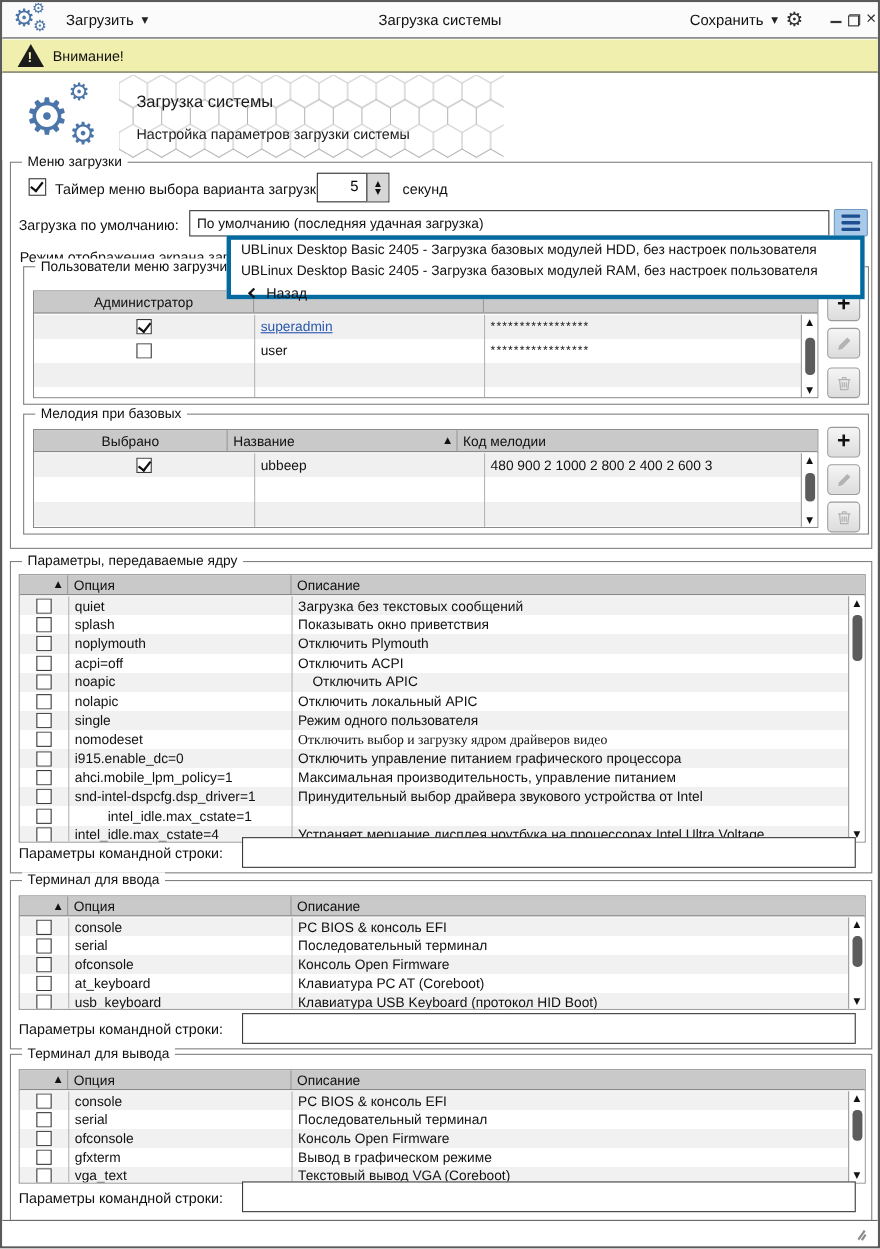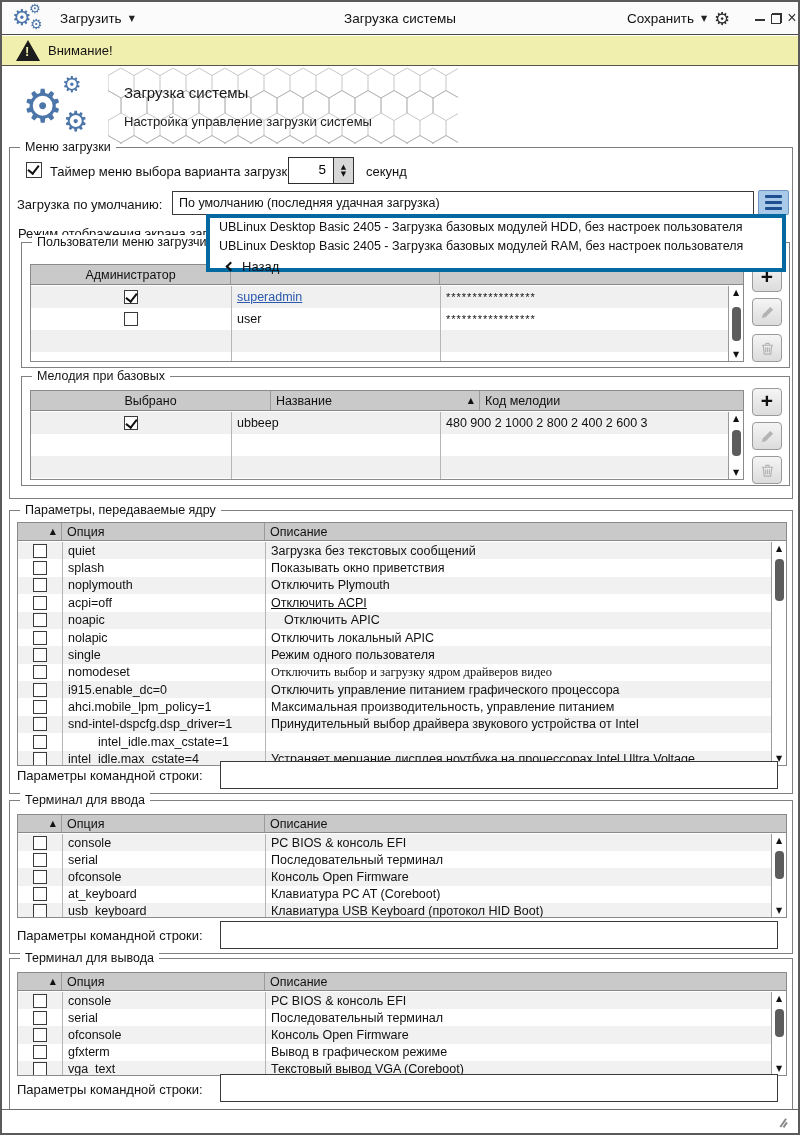--- a/index.html
+++ b/index.html
@@ -162,21 +162,21 @@
         </pattern>
       </defs>
       <rect width="350" height="76" fill="url(#hexp)" opacity="0.55"></rect>
     </svg>
     <div class="hdr-logo">
       <span class="ico g1">⚙</span>
       <span class="ico g2">⚙</span>
       <span class="ico g3">⚙</span>
     </div>
     <div id="hdr-title">Загрузка системы</div>
-    <div id="hdr-sub">Настройка управление загрузки системы</div>
+    <div id="hdr-sub">Настройка параметров загрузки системы</div>
   </div>
 
   
   <div class="group" style="left:7px; top:145px; width:784px; height:352px;">
     <span class="legend">Меню загрузки</span>
   </div>
 
   <span class="cb checked abs" style="left:24px; top:160px; width:16px; height:16px;"></span>
   <span class="lbl" style="left:48px; top:162px;">Таймер меню выбора варианта загрузки:</span>
   <div id="timer-spin">
@@ -247,21 +247,21 @@
         <path fill="none" stroke="#b3b3b3" stroke-width="1.2" d="M3.5 5l1 9h7l1-9M2 4.5h12M6 4l.5-1.5h3L10 4M6 7v5M8 7v5M10 7v5"></path>
       </svg>
   </div>
 
   
   <div class="group" style="left:19px; top:374px; width:769px; height:110px;">
     <span class="legend">Мелодия при базовых</span>
   </div>
   <div class="tbl t22" style="left:28px; top:388px; width:714px; height:90px;">
     <div class="thead">
-      <span class="hc" style="width:240px; justify-content:center;">Выбрано</span>
+      <span class="hc" style="width:176px; justify-content:center;">Выбрано</span>
       <span class="hc" style="width:209px;">
           <span>Название</span>
           <span class="sort">▲</span>
         </span>
       <span class="hc" style="flex:1;">Код мелодии</span>
     </div>
     <div class="tbody">
       <i class="vline" style="left:200px;"></i>
         <i class="vline" style="left:409px;"></i>
 
@@ -331,21 +331,21 @@
           </span>
           <span class="cell" style="width:203px;">noplymouth</span>
           <span class="cell" style="flex:1;">Отключить Plymouth</span>
         </div>
 
         <div class="trow">
           <span class="cell ccell" style="width:44px;">
             <span class="cb"></span>
           </span>
           <span class="cell" style="width:203px;">acpi=off</span>
-          <span class="cell" style="flex:1;text-decoration:underline;">Отключить ACPI</span>
+          <span class="cell" style="flex:1;">Отключить ACPI</span>
         </div>
 
         <div class="trow">
           <span class="cell ccell" style="width:44px;">
             <span class="cb"></span>
           </span>
           <span class="cell" style="width:203px;">noapic</span>
           <span class="cell" style="flex:1;padding-left:19px;">Отключить APIC</span>
         </div>
 

